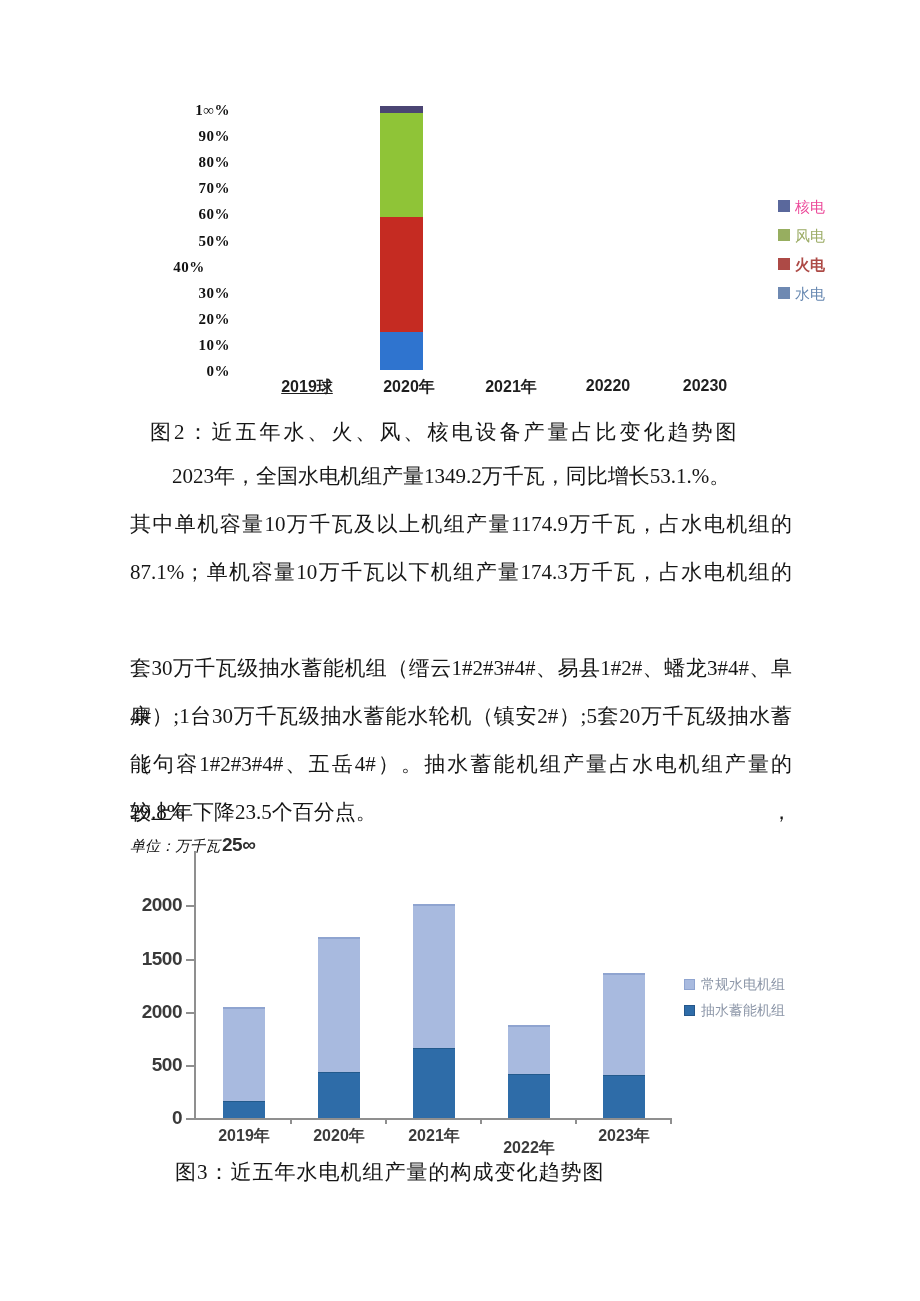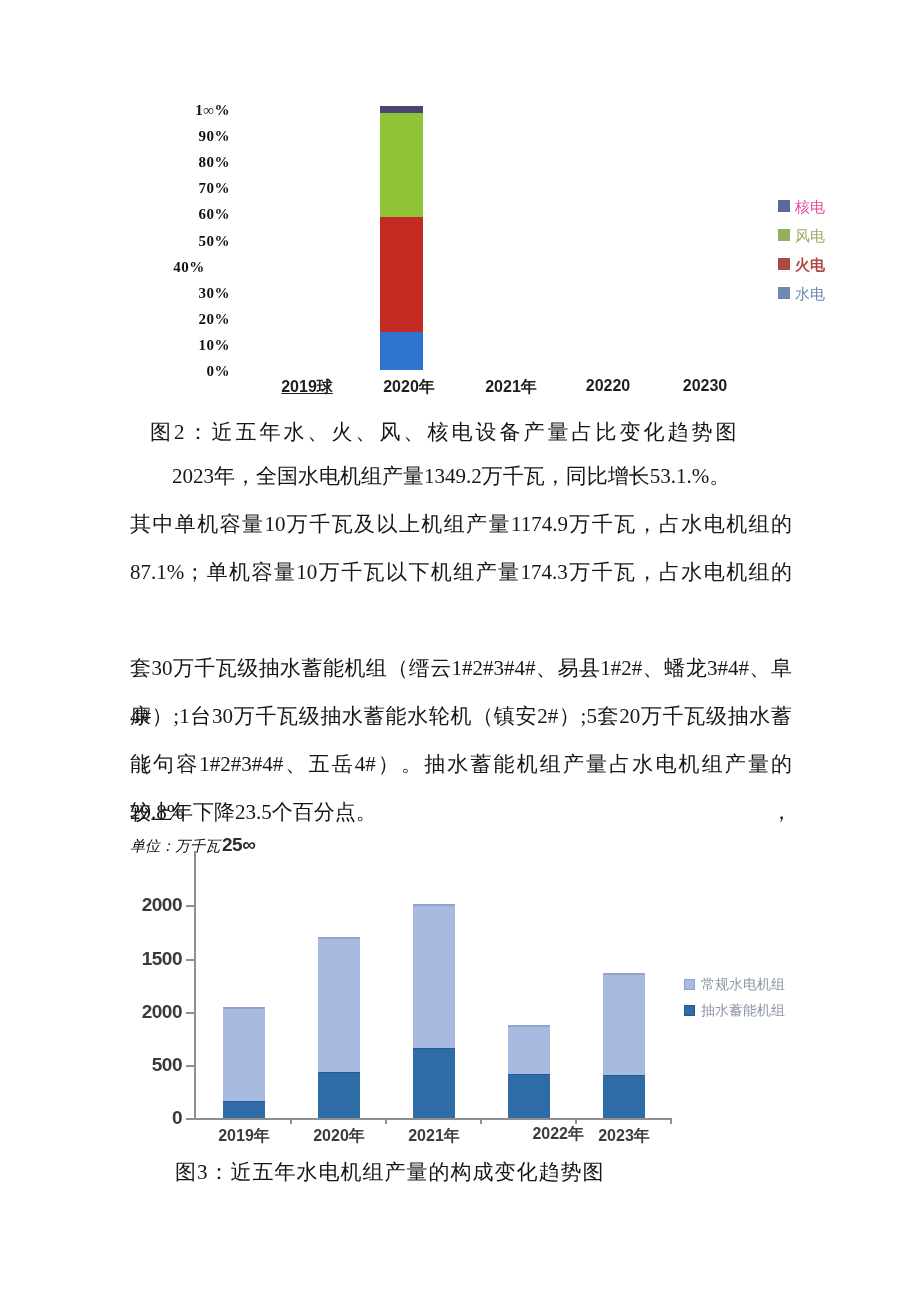--- a/index.html
+++ b/index.html
@@ -131,21 +131,21 @@
       <div class="c2-xlabel" style="left: 284px; top: 286px;">2020年</div>
       <div class="c2-bar" style="left: 413px; width: 42px; top: 64px; height: 214px;">
         <div class="c2-seg" style="top: 0px; height: 144px; background: rgb(168, 186, 223); border-top: 2px solid rgb(143, 164, 208); box-sizing: border-box;"></div>
         <div class="c2-seg" style="top: 144px; height: 70px; background: rgb(46, 108, 168); border-top: 1px solid rgb(35, 90, 140); box-sizing: border-box;"></div>
       </div>
       <div class="c2-xlabel" style="left: 379px; top: 286px;">2021年</div>
       <div class="c2-bar" style="left: 508px; width: 42px; top: 185px; height: 93px;">
         <div class="c2-seg" style="top: 0px; height: 49px; background: rgb(168, 186, 223); border-top: 2px solid rgb(143, 164, 208); box-sizing: border-box;"></div>
         <div class="c2-seg" style="top: 49px; height: 44px; background: rgb(46, 108, 168); border-top: 1px solid rgb(35, 90, 140); box-sizing: border-box;"></div>
       </div>
-      <div class="c2-xlabel" style="left: 474px; top: 284px; text-align: right;">2022年</div>
+      <div class="c2-xlabel" style="left: 474px; top: 298px;">2022年</div>
       <div class="c2-bar" style="left: 603px; width: 42px; top: 133px; height: 145px;">
         <div class="c2-seg" style="top: 0px; height: 102px; background: rgb(168, 186, 223); border-top: 2px solid rgb(143, 164, 208); box-sizing: border-box;"></div>
         <div class="c2-seg" style="top: 102px; height: 43px; background: rgb(46, 108, 168); border-top: 1px solid rgb(35, 90, 140); box-sizing: border-box;"></div>
       </div>
       <div class="c2-xlabel" style="left: 569px; top: 286px;">2023年</div>
       <div class="legend2-item" style="left: 684px; top: 136px; width: 110px;">
         <span class="legend2-swatch" style="background: rgb(168, 186, 223); border: 1px solid rgb(143, 164, 208); box-sizing: border-box;"></span>
         <span class="legend2-label">常规水电机组</span>
       </div>
       <div class="legend2-item" style="left: 684px; top: 162px; width: 110px;">

